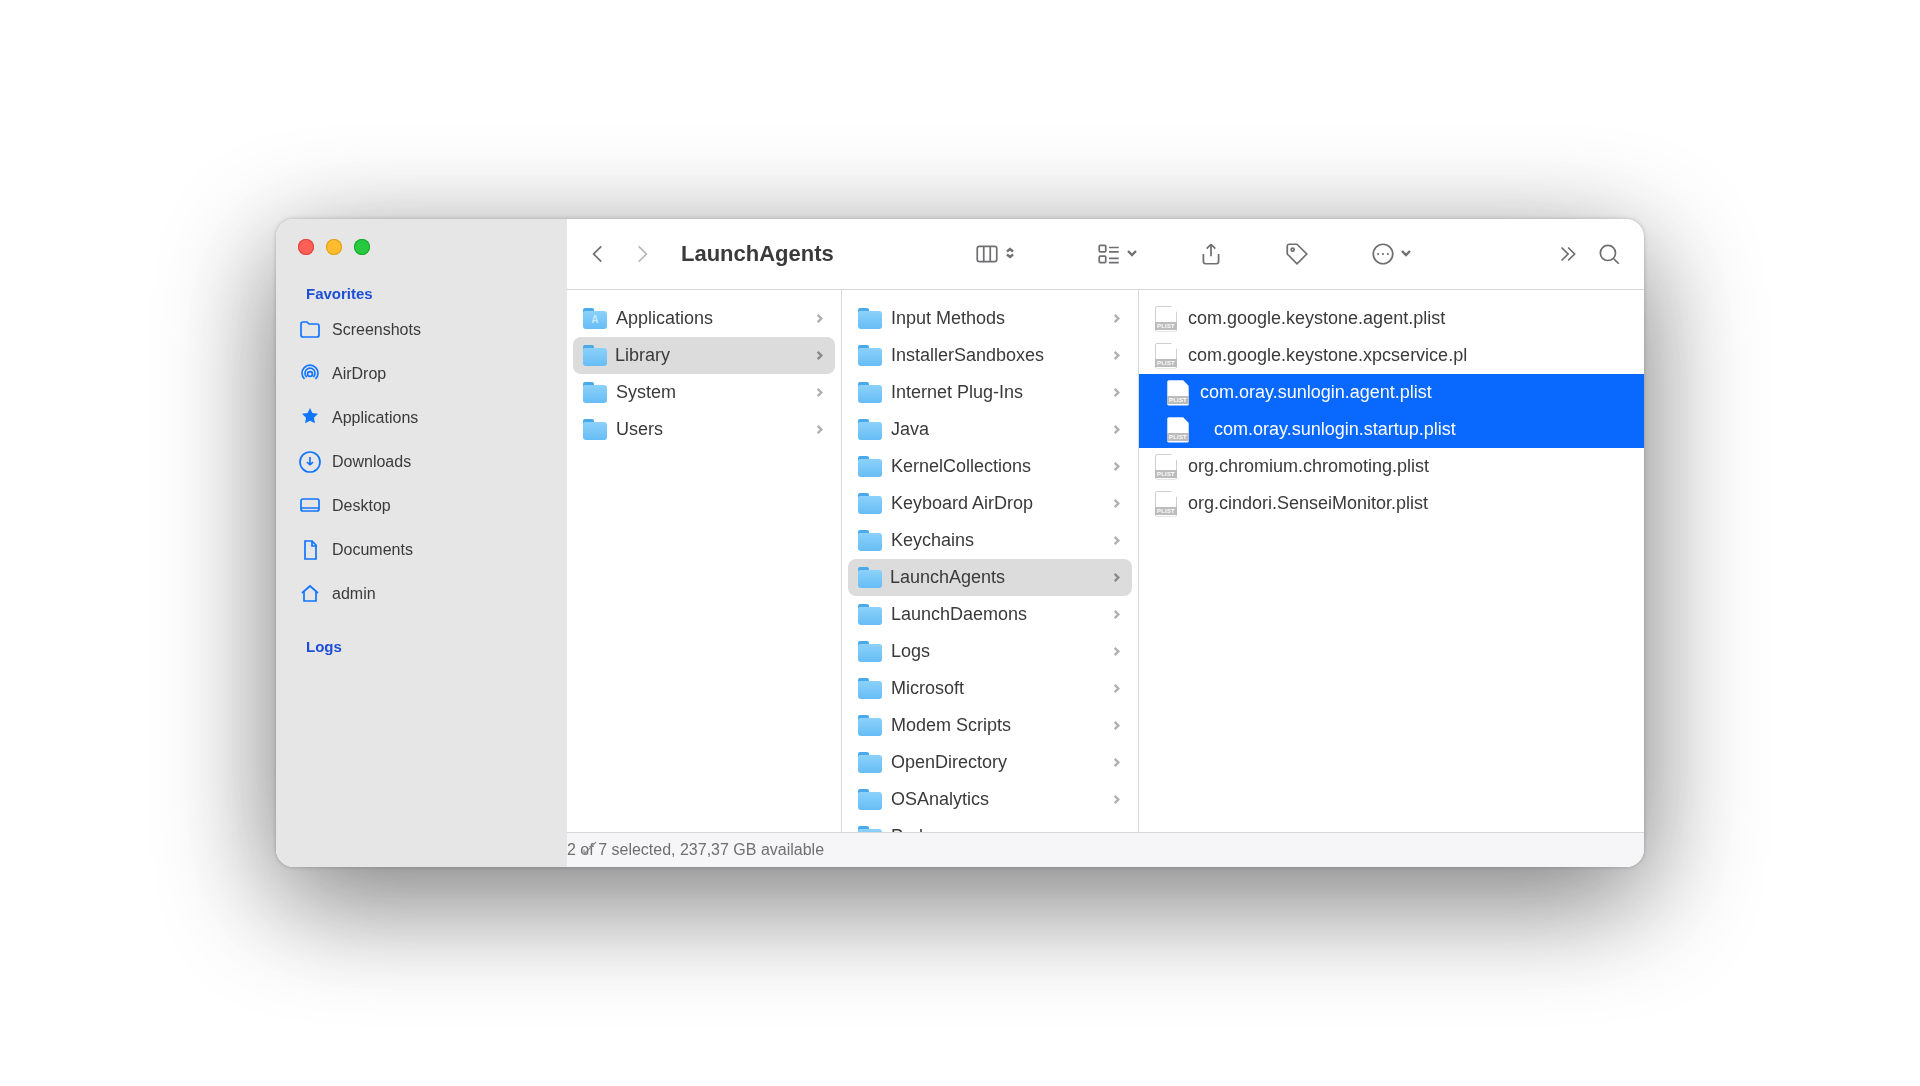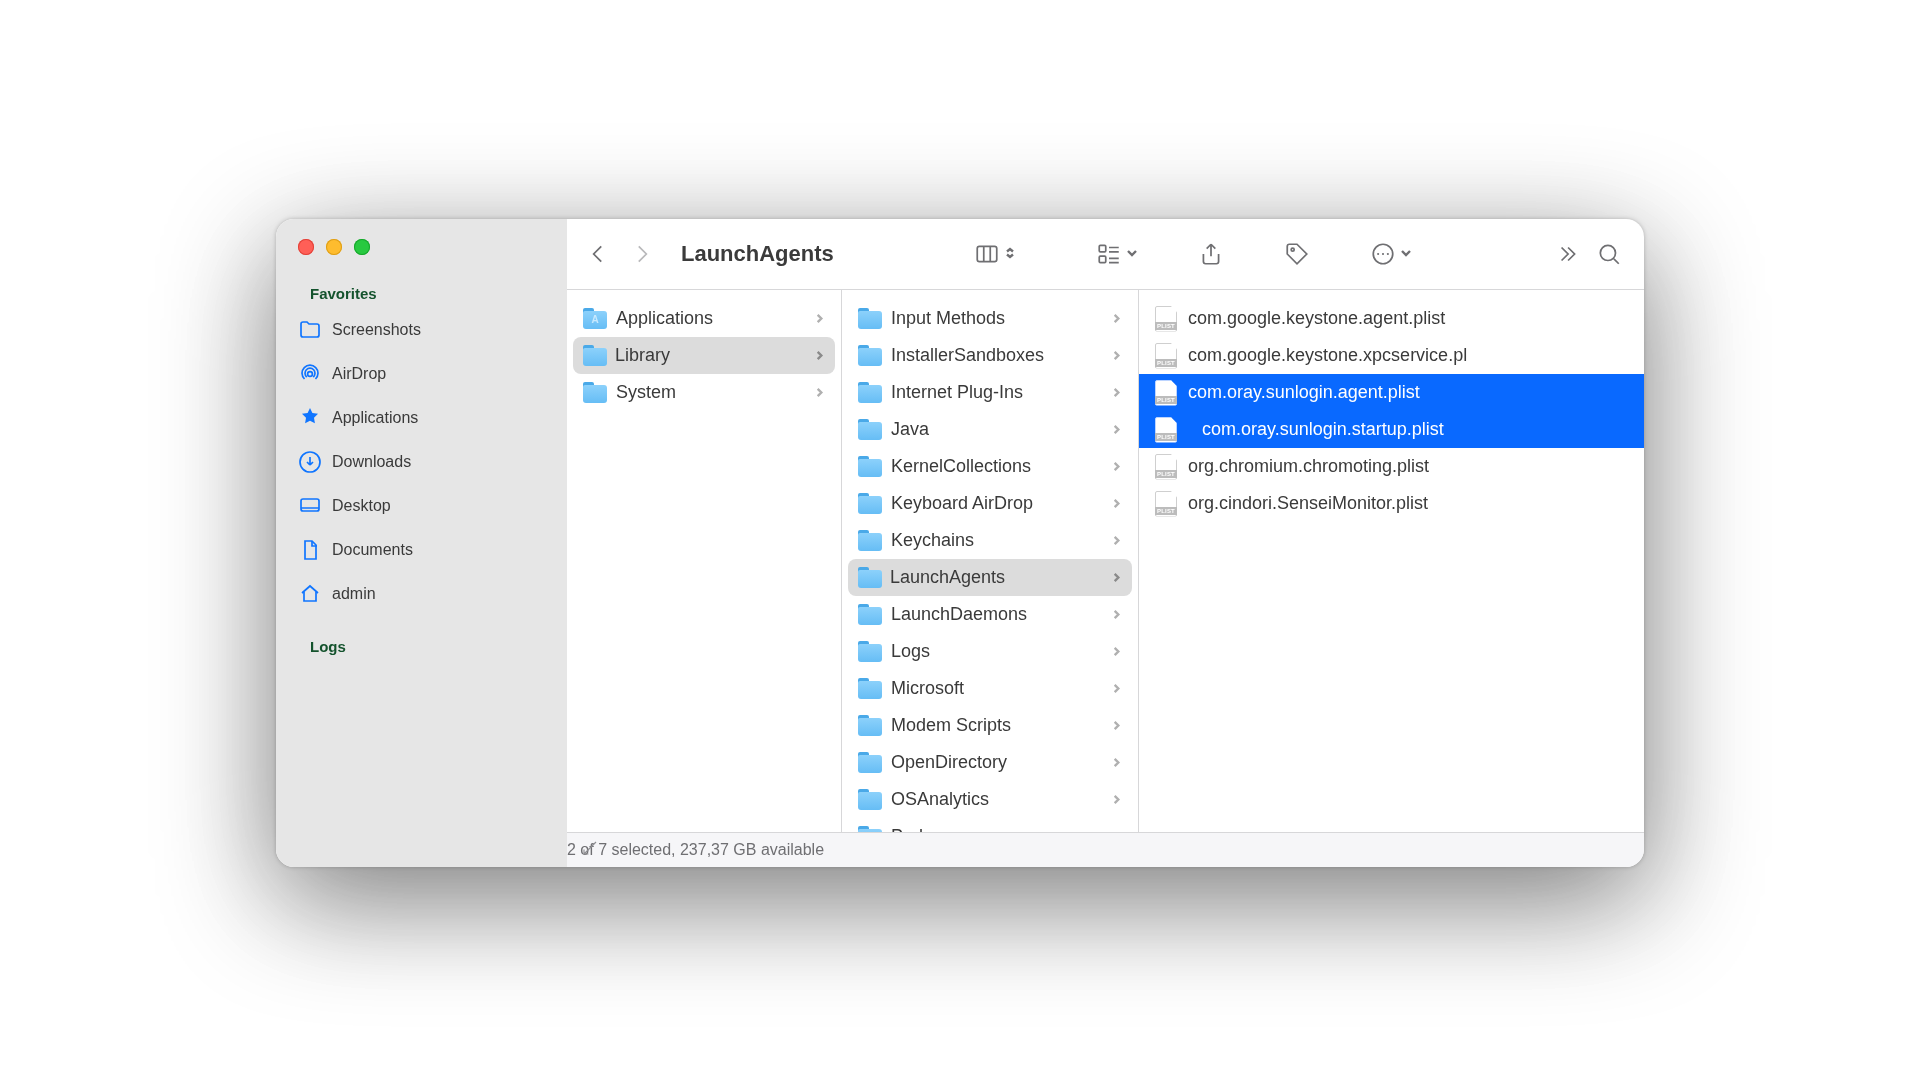--- a/index.html
+++ b/index.html
@@ -43,23 +43,22 @@
     display:flex;flex-direction:column;
     padding-top:20px;
   }
   .traffic{display:flex;gap:12px;padding-left:22px;margin-bottom:30px;}
   .dot{width:16px;height:16px;border-radius:50%;}
   .dot.red{background:#ff5f57;box-shadow:inset 0 0 0 1px #e14138;}
   .dot.yellow{background:#febc2e;box-shadow:inset 0 0 0 1px #dd9e17;}
   .dot.green{background:#28c940;box-shadow:inset 0 0 0 1px #17a62c;}
 
   .sb-section-label{
-    font-size:15px;color:#14532d;font-weight:600;
-    padding:0 22px 6px;
-    margin-left:12px;
+    font-size:15px;color:#1d4ed8;font-weight:600;
+    padding:0 30px 6px;
   }
   .sb-item{
     display:flex;align-items:center;gap:10px;
     padding:6px 22px;height:32px;
     font-size:16px;color:#3a3a3a;
     cursor:default;
   }
   .sb-icon{
     width:24px;height:24px;flex:0 0 24px;
     display:flex;align-items:center;justify-content:center;
@@ -104,21 +103,21 @@
   .col.c3{flex:1;}
 
   .row{
     display:flex;align-items:center;
     height:37px;padding:0 10px 0 10px;margin:0 6px;
     border-radius:8px;gap:9px;
     font-size:18px;color:var(--text);
     cursor:default;white-space:nowrap;
   }
   .row.sel-gray{background:var(--row-sel);gap:8px;}
-  .row.sel-blue{background:var(--file-sel);color:#fff;border-radius:0;margin:0;padding:0 16px;}
+  .row.sel-blue{background:var(--file-sel);color:#fff;border-radius:0;margin:0;padding:0 28px;}
   .row.sel-blue + .row.sel-blue{margin-top:0;gap:23px;}
   .row-label{flex:1;overflow:hidden;text-overflow:ellipsis;}
   .row .disclosure{margin-left:auto;}
   .row .disclosure svg{width:11px;height:11px;stroke:#b0b0b0;fill:none;stroke-width:2.6;}
   .row.sel-gray .disclosure svg{stroke:#8a8a8a;}
 
   
   .folder-ico{
     width:24px;height:18px;position:relative;flex:0 0 24px;margin-top:2px;
   }
@@ -340,20 +339,27 @@
                   <path d="M4 2l4 4-4 4"></path>
                 </svg></span>
             </div>
             <div class="row">
               <div class="folder-ico"></div>
               <span class="row-label">System</span>
               <span class="disclosure"><svg viewBox="0 0 12 12">
                   <path d="M4 2l4 4-4 4"></path>
                 </svg></span>
             </div>
+            <div class="row">
+              <div class="folder-ico"></div>
+              <span class="row-label">Users</span>
+              <span class="disclosure"><svg viewBox="0 0 12 12">
+                  <path d="M4 2l4 4-4 4"></path>
+                </svg></span>
+            </div>
           </div>
       <div class="col c2" id="col2">
             <div class="row">
               <div class="folder-ico"></div>
               <span class="row-label">Input Methods</span>
               <span class="disclosure"><svg viewBox="0 0 12 12">
                   <path d="M4 2l4 4-4 4"></path>
                 </svg></span>
             </div>
             <div class="row">

